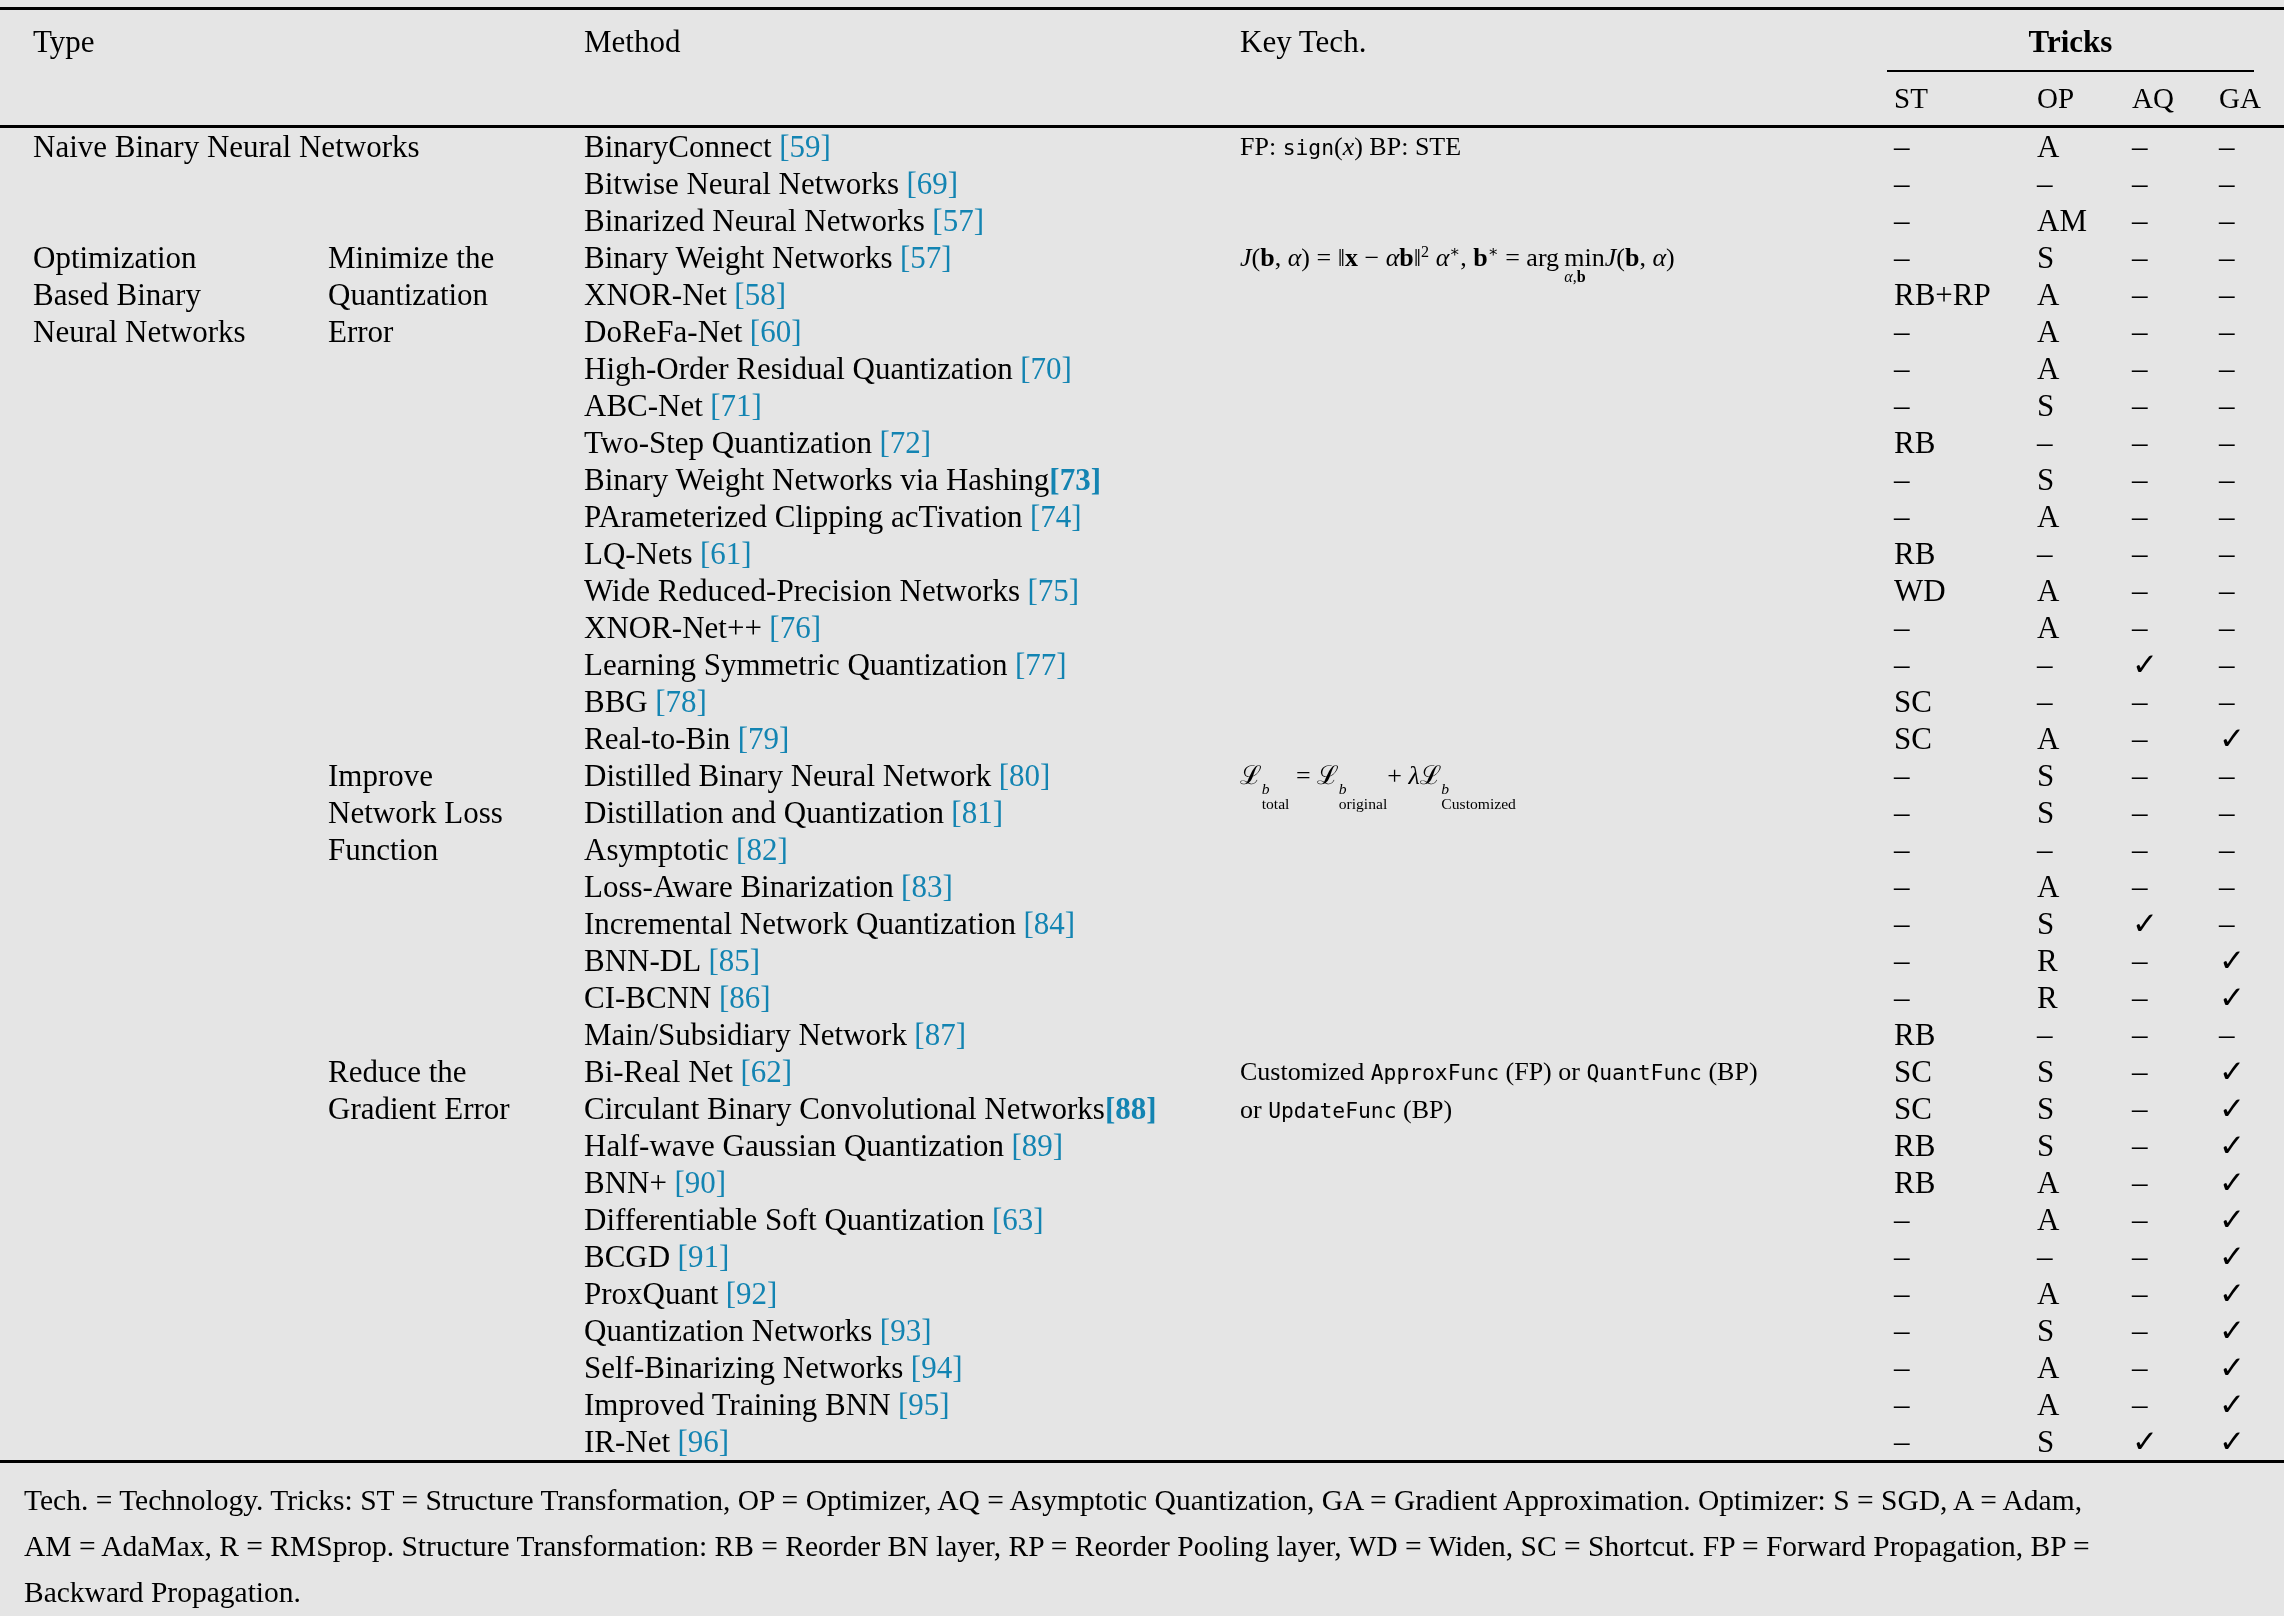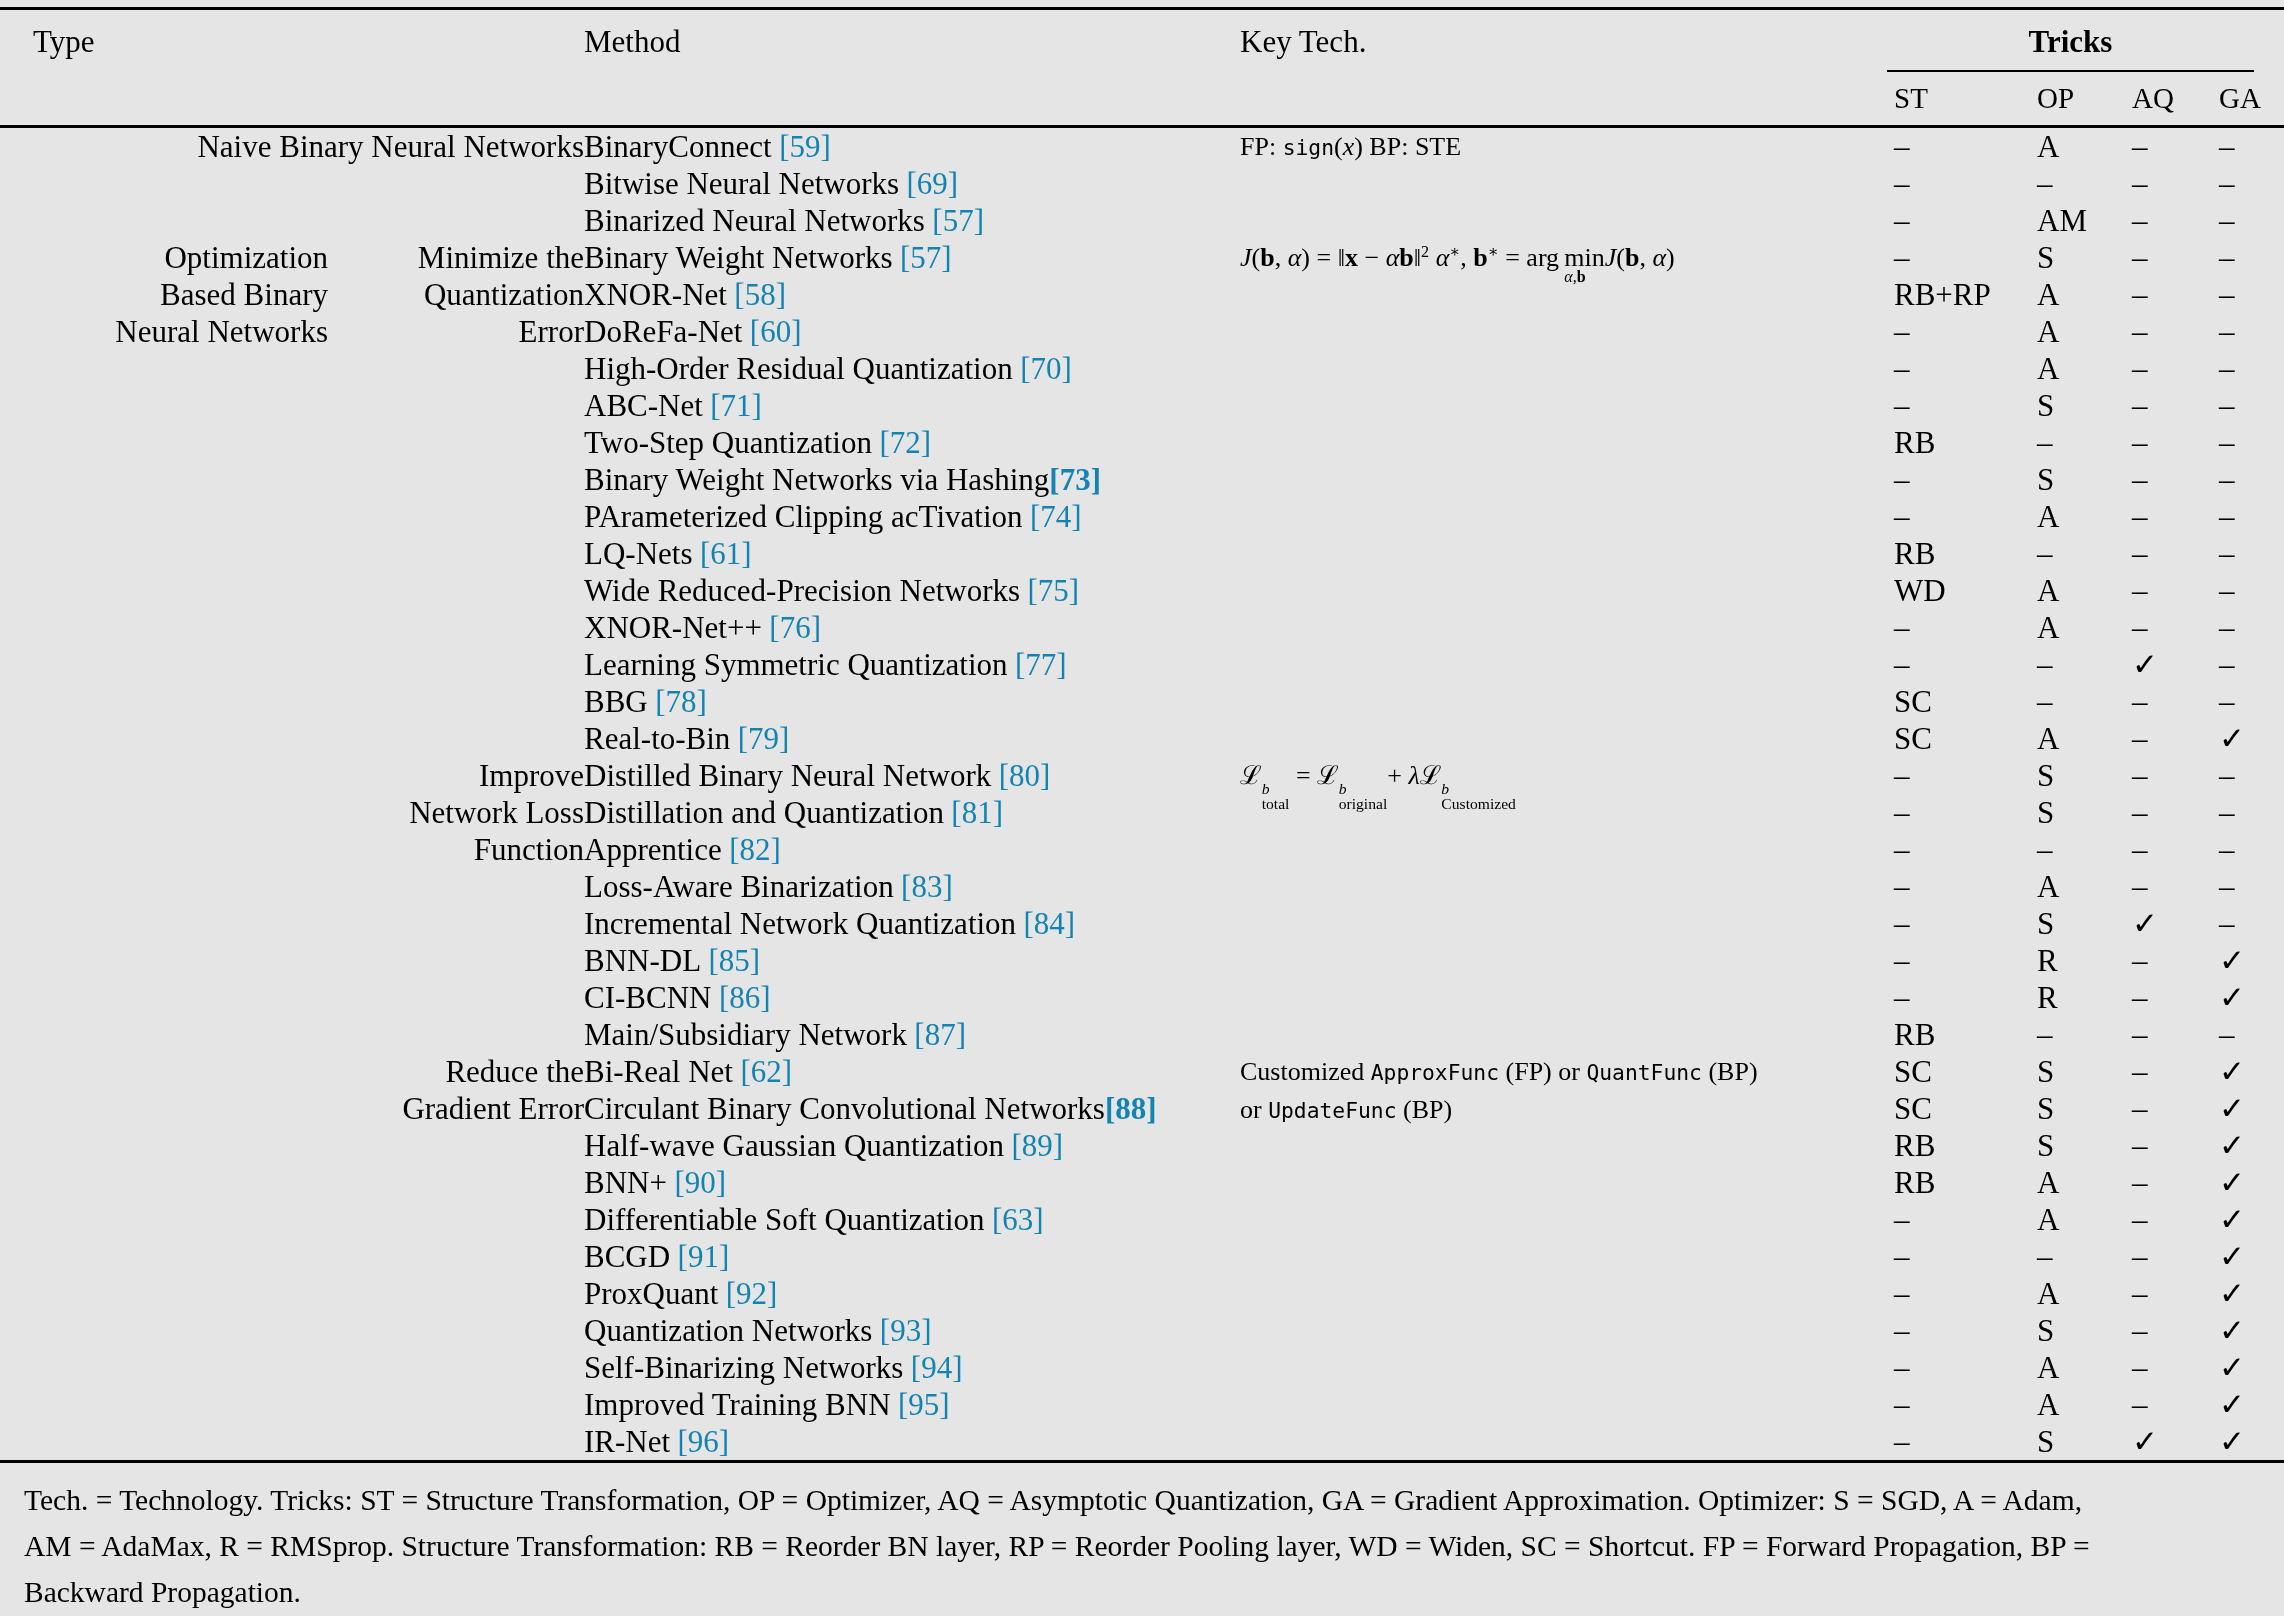--- a/index.html
+++ b/index.html
@@ -20,21 +20,21 @@
   thead tr.h1 th { vertical-align: top; padding-top: 14px; font-size: 31px; height: 64px; }
   thead tr.h2 th { vertical-align: bottom; padding-bottom: 10.4px; font-size: 29px; height: 54px; }
   thead th { border-bottom: 3.5px solid #000; }
   thead th.tricksth { border-bottom: none; padding-top: 12px; font-weight: bold; }
   .tricksbox {
     margin-right: 31px; margin-left: -7px; text-align: center;
     padding-bottom: 10.4px; border-bottom: 2.6px solid #000;
   }
   .c-type { padding-left: 33px !important; }
   tbody td { height: 37px; line-height: 37px; font-size: 31px; white-space: nowrap; overflow: visible; }
-  td.grp { vertical-align: top; white-space: pre-line; text-align: right; }
+  td.grp { vertical-align: top; white-space: pre-line; }
   td.keytech { vertical-align: top; white-space: nowrap; font-size: 26px; line-height: 37px; margin-left: 13px; }
   td.tk { white-space: nowrap; }
   .cite { color: var(--cite); margin-left: 0.24em; cursor: pointer; }
   .cite.tight { margin-left: 0; font-weight: bold; }
   .mono { font-family: "DejaVu Sans Mono", "Liberation Mono", monospace; font-size: 0.82em; }
   i { font-style: italic; } b { font-weight: bold; }
   sup { font-size: 0.62em; vertical-align: 0.55em; line-height: 0; }
   .argmin { display: inline-block; position: relative; }
   .argsub { position: absolute; left: 62%; top: 80%; transform: translateX(-50%);
             font-size: 0.62em; line-height: 1; }
@@ -225,21 +225,21 @@
         <td class="tk">–</td>
       </tr>
       <tr>
         <td><span>Distillation and Quantization</span><span class="cite">[81]</span></td>
         <td class="tk">–</td>
         <td class="tk">S</td>
         <td class="tk">–</td>
         <td class="tk">–</td>
       </tr>
       <tr>
-        <td><span>Apprentice</span><span class="cite">[82]</span></td>
+        <td><span>Asymptotic</span><span class="cite">[82]</span></td>
         <td class="tk">–</td>
         <td class="tk">–</td>
         <td class="tk">–</td>
         <td class="tk">–</td>
       </tr>
       <tr>
         <td><span>Loss-Aware Binarization</span><span class="cite">[83]</span></td>
         <td class="tk">–</td>
         <td class="tk">A</td>
         <td class="tk">–</td>

